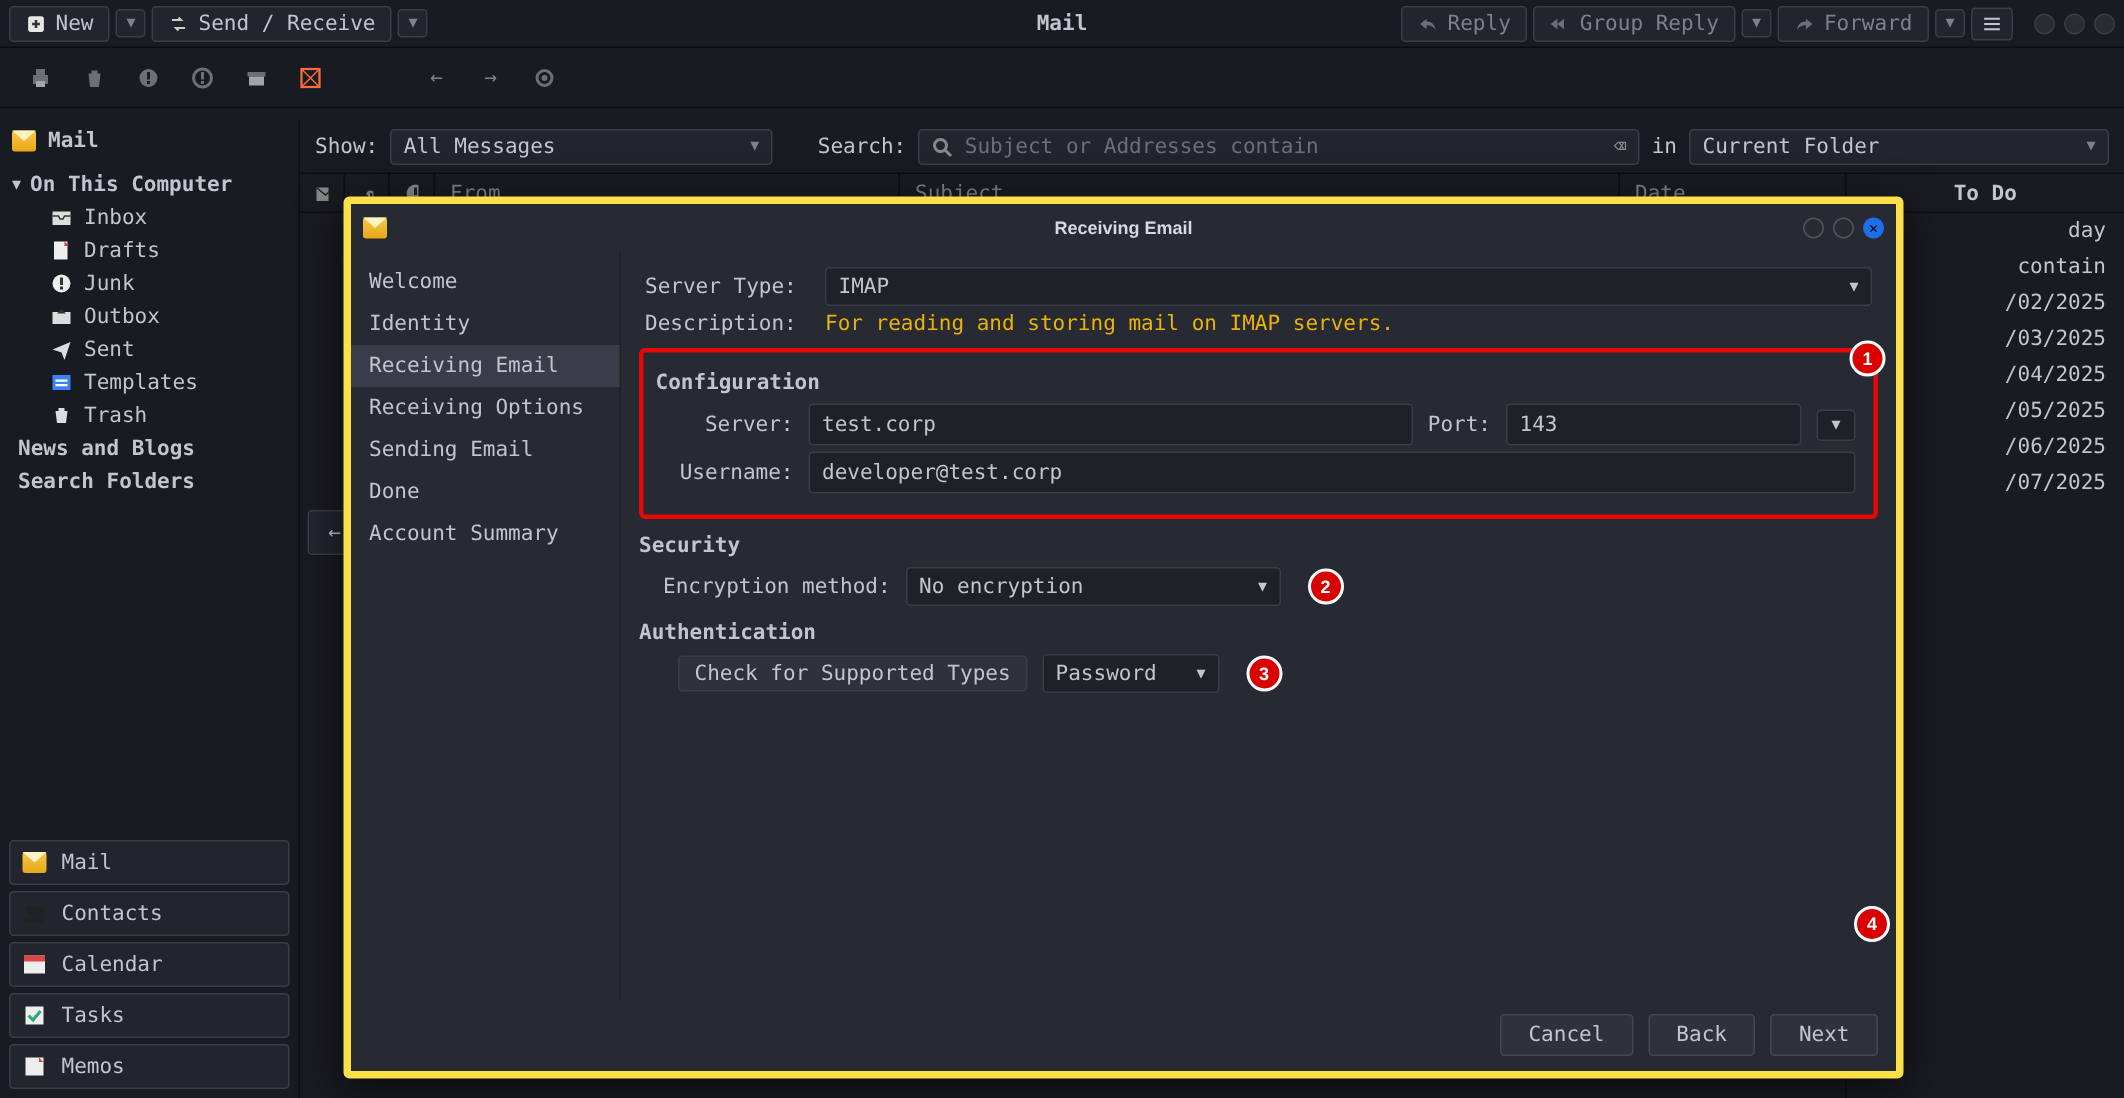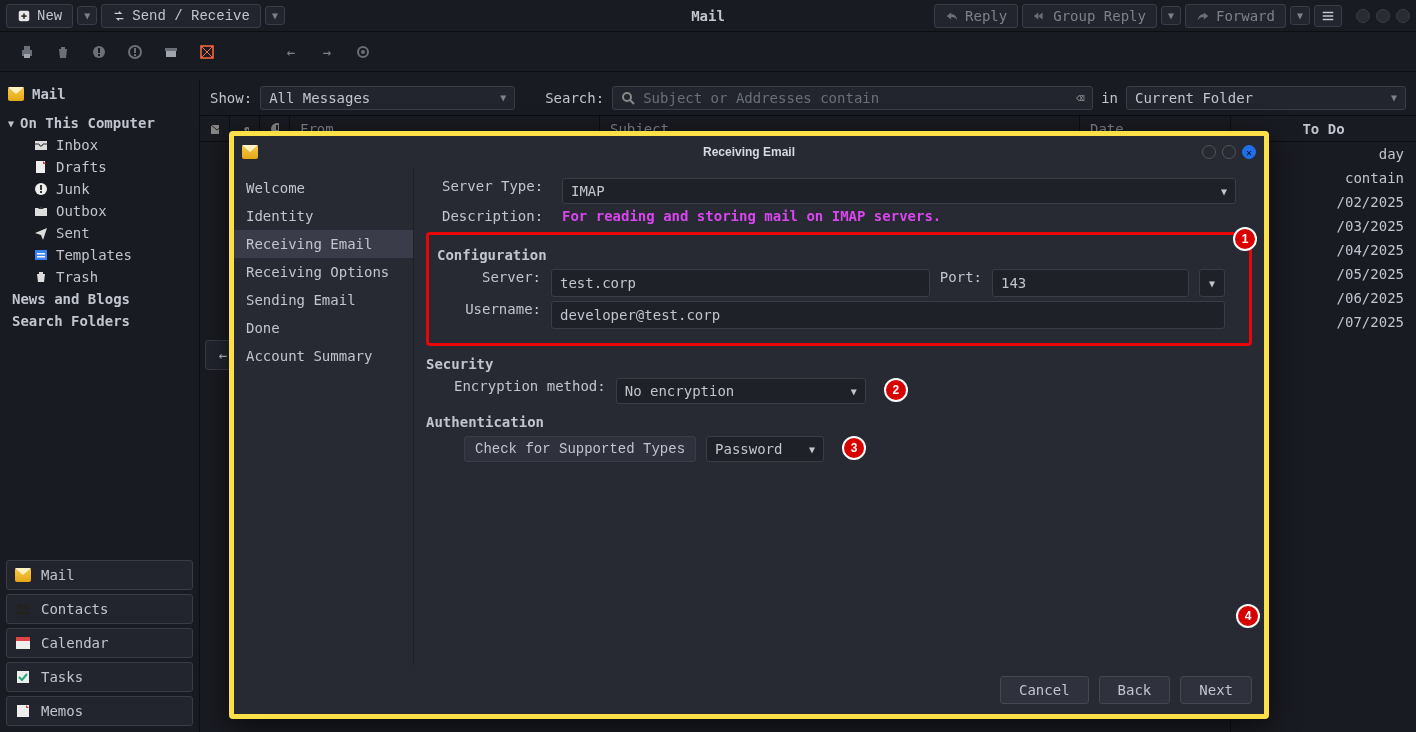--- a/index.html
+++ b/index.html
@@ -16,21 +16,21 @@
 .toolbar1 {
   display:flex; align-items:center; height:32px;
   background:#191b22; padding:0 6px; gap:4px;
   border-bottom:1px solid #0d0e12;
 }
 .btn {
   display:inline-flex; align-items:center; gap:6px;
   padding:3px 10px; border:1px solid #3a3d46; border-radius:3px;
   background:#22252e; color:#7c818c; cursor:pointer;
 }
-.btn.light { color:#c1c5ce;font-family:Liberation Mono, monospace; }
+.btn.light { color:#c1c5ce; }
 .btn.dd { padding:3px 6px; }
 .spacer { flex:1; }
 .title-center { position:absolute; left:50%; transform:translateX(-50%); color:#c1c5ce; font-weight:bold;}
 .ic { display:inline-block; width:14px; height:14px; }
 .winctrl { display:flex; gap:6px; padding-left:10px;}
 .winctrl span{ width:14px;height:14px;border-radius:50%;background:#2a2c33;border:1px solid #3a3d46;}
 
 .toolbar2{ display:flex;align-items:center;gap:18px;height:40px;padding:0 18px;border-bottom:1px solid #0d0e12;}
 .ticon{ width:18px;height:18px;display:flex;align-items:center;justify-content:center;color:#7c818c;}
 
@@ -62,23 +62,23 @@
 .dlg-titlebar{height:32px;display:flex;align-items:center;padding:0 8px;position:relative;}
 .dlg-titlebar .ttl{position:absolute;left:50%;transform:translateX(-50%);color:#d6d9e0;font-family:sans-serif;font-size:12px;font-weight:bold;}
 .dlg-titlebar .wc{display:flex;gap:6px;margin-left:auto;}
 .dlg-titlebar .wc span{width:14px;height:14px;border-radius:50%;border:1px solid #555;}
 .dlg-titlebar .wc .close{background:#1f6feb;border-color:#1f6feb;display:flex;align-items:center;justify-content:center;color:#0b1020;font-weight:bold;font-size:10px;}
 .dlg-body{flex:1;display:flex;min-height:0;}
 .dlg-side{width:180px;border-right:1px solid #1f2128;padding-top:6px;}
 .dlg-side .step{padding:6px 12px;color:#c1c5ce;}
 .dlg-side .step.active{background:#3a3d49;}
 .dlg-main{flex:1;padding:6px 12px;position:relative;overflow:hidden;}
-.frow{display:flex;gap:10px;margin:4px 16px;}
+.frow{display:flex;align-items:center;gap:10px;margin:4px 4px;}
 .flabel{color:#c1c5ce;}
-.ftext{color:#d946ef;font-weight:bold;}
+.ftext{color:#eab308;}
 .sel{flex:1;display:flex;align-items:center;justify-content:space-between;background:#1f2128;border:1px solid #3a3d46;border-radius:3px;padding:4px 8px;}
 .sel.small{flex:0 0 auto;}
 .input{flex:1;background:#1f2128;border:1px solid #3a3d46;border-radius:3px;padding:4px 8px;color:#c1c5ce;font-family:monospace;font-size:14px;height:28px;}
 .section-title{font-weight:bold;margin:6px 0;color:#c1c5ce;}
 .redbox{border:3px solid #e80606;border-radius:4px;padding:6px 8px 10px;margin-top:4px;position:relative;}
 .numbadge{position:absolute;width:24px;height:24px;border-radius:50%;background:#d90000;border:2px solid #fff;color:#fff;display:flex;align-items:center;justify-content:center;font-weight:bold;font-family:sans-serif;font-size:12px;z-index:5;}
 .dlg-buttons{display:flex;gap:10px;justify-content:flex-end;padding:10px 12px;}
 .dlg-buttons .btn{background:#2f323d;color:#c1c5ce;border:1px solid #44474f;padding:5px 18px;}
 .chev{font-size:10px;}
 .mailicon{width:16px;height:14px;background:linear-gradient(#f8c84b,#e6a817);border-radius:2px;position:relative;display:inline-block;}

